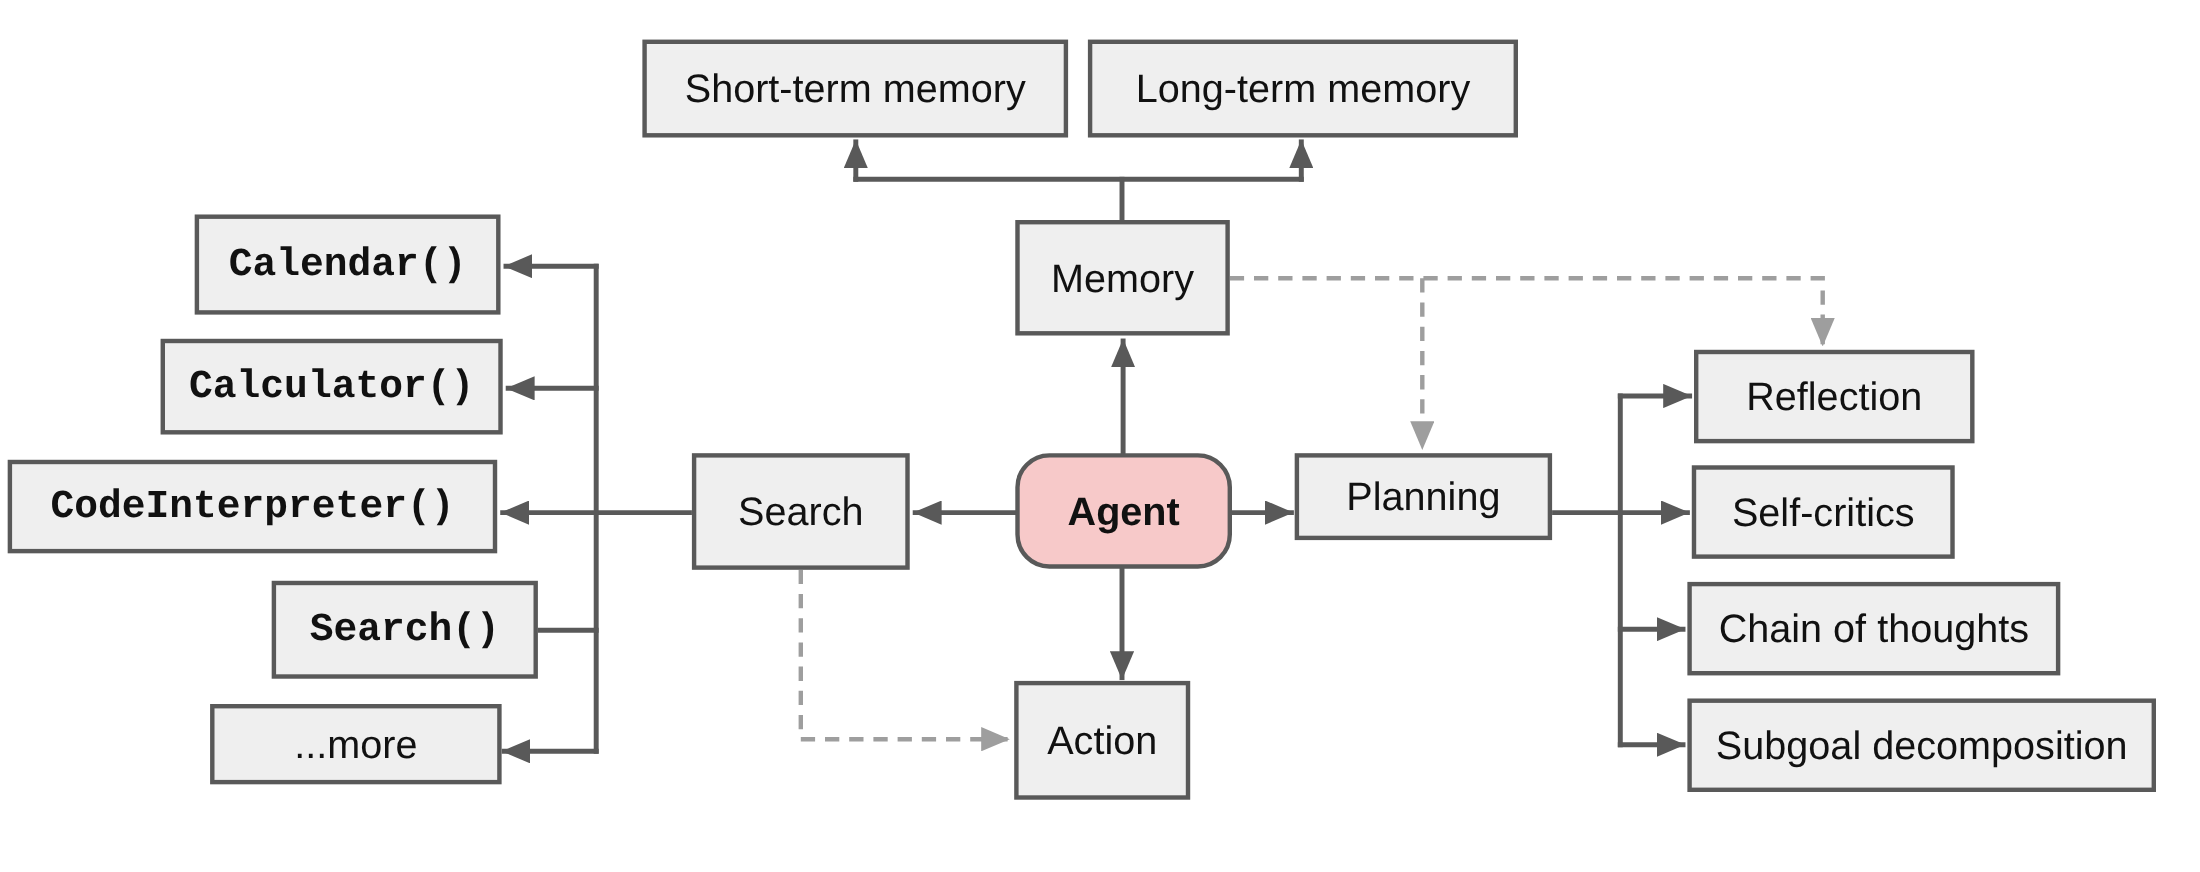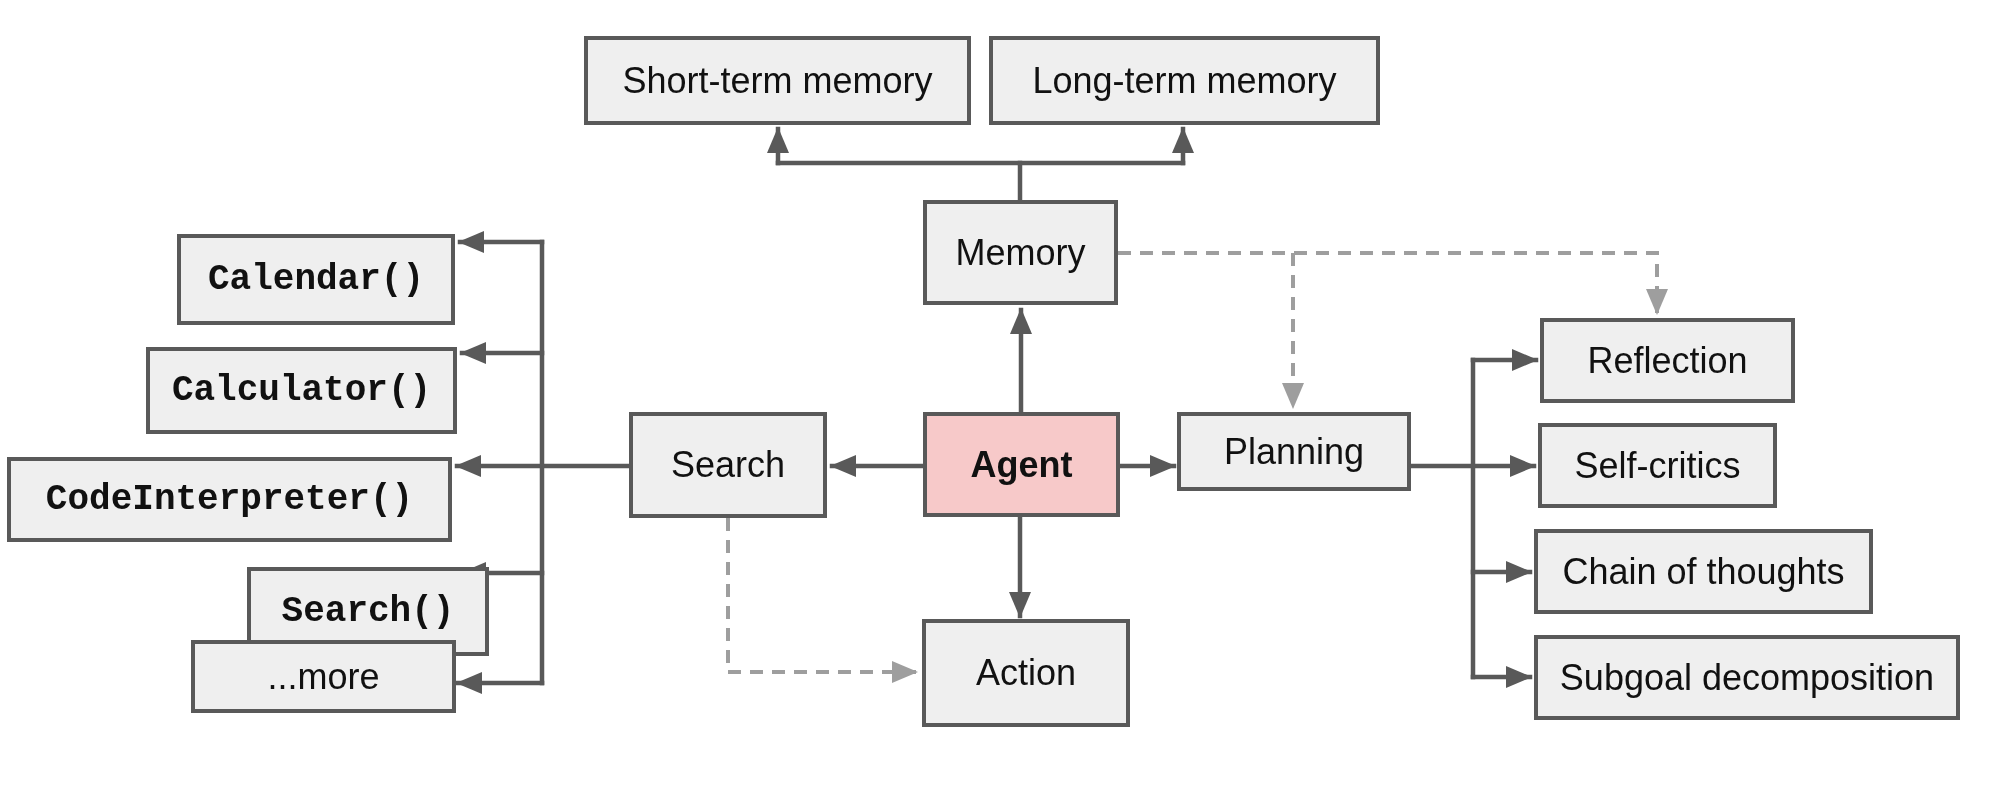--- a/index.html
+++ b/index.html
@@ -10,23 +10,23 @@
   .edges{position:absolute;left:0;top:0;}
   .node{
     position:absolute;box-sizing:border-box;
     background:#efefef;border:4px solid #595959;
     display:flex;align-items:center;justify-content:center;
     font-size:36px;color:#111111;text-align:center;white-space:nowrap;
     line-height:1;
   }
   .node.mono{
     font-family:"Liberation Mono","DejaVu Sans Mono",monospace;
-    font-weight:700;font-size:36px;margin-top:39px;
+    font-weight:700;font-size:36px;
   }
-  .node.agent{background:#f7c9c9;font-weight:700;}
+  .node.agent{background:#f7c9c9;font-weight:700;border-radius:31px;}
 </style>
 </head>
 <body>
 
 <div class="diagram">
 
   <svg class="edges" width="2000" height="793" viewBox="0 0 2000 793">
     <defs>
       <marker id="arrow" markerUnits="userSpaceOnUse" markerWidth="26" markerHeight="22" refX="24" refY="11" orient="auto">
         <path d="M0,0 L26,11 L0,22 Z" fill="#595959"></path>
@@ -85,21 +85,21 @@
   </div>
 
   <div class="node" style="left:629px;top:412px;width:198px;height:106px">
     <span>Search</span>
   </div>
 
   <div class="node" style="left:1177px;top:412px;width:234px;height:79px">
     <span>Planning</span>
   </div>
 
-  <div class="node" style="left:922px;top:619px;width:208px;height:108px">
+  <div class="node" style="left:922px;top:619px;width:160px;height:108px">
     <span>Action</span>
   </div>
 
   <div class="node mono" style="left:177px;top:195px;width:278px;height:91px">
     <span>Calendar()</span>
   </div>
 
   <div class="node mono" style="left:146px;top:308px;width:311px;height:87px">
     <span>Calculator()</span>
   </div>

